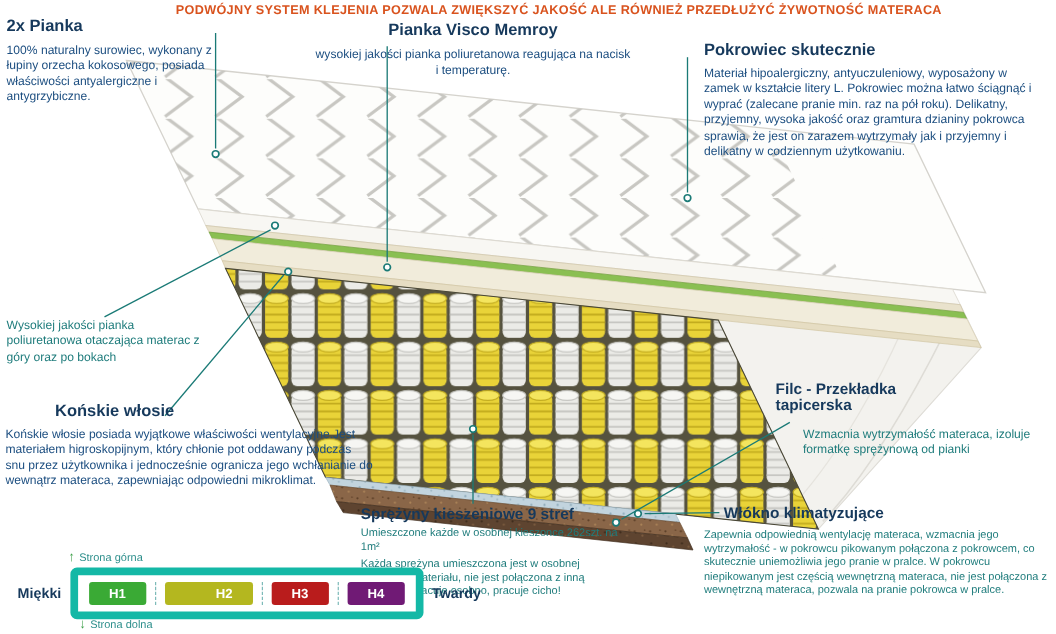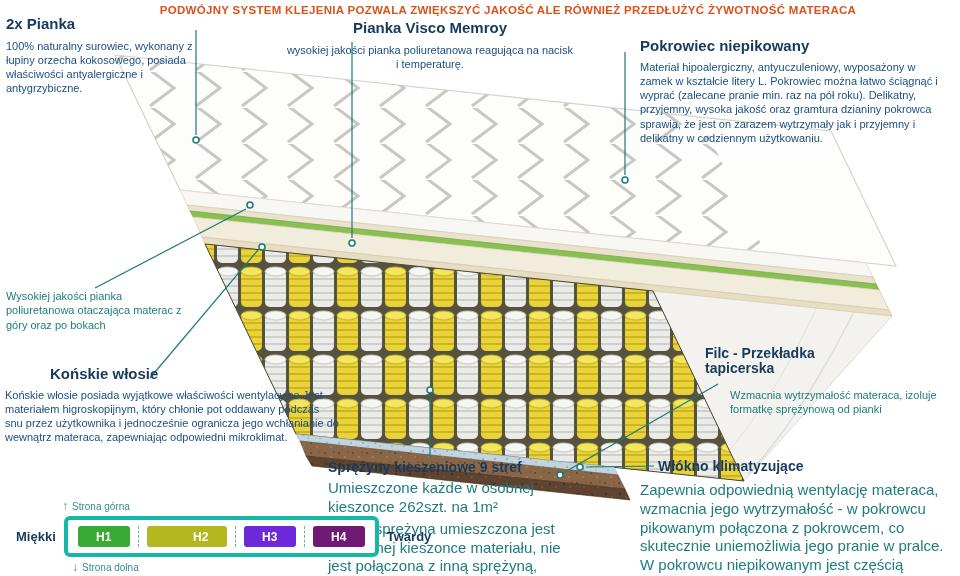--- a/index.html
+++ b/index.html
@@ -13,30 +13,30 @@
     top:4px;left:0;width:960px;text-align:center;
     color:#d9531e;font-weight:700;font-size:11.5px;letter-spacing:.3px;
     z-index:3;
     margin-left:28px;
   }
   .htitle{font-weight:700;color:#16395c;font-size:15px;line-height:1.1;}
   .htitle.sm{font-size:14px;}
   .para{font-size:11px;line-height:1.3;}
   .p-blue{color:#1c4e80;}
   .p-teal{color:#1f7c7c;}
-  .p-small{font-size:15px;line-height:1.25;}
+  .p-small{font-size:10px;line-height:1.25;}
   .center{text-align:center;}
   .txt{z-index:3;}
   svg.scene{position:absolute;top:0;left:0;z-index:1;}
   
   .scale-row{display:flex;align-items:center;z-index:3;}
   .endlab{font-weight:700;color:#16395c;font-size:13px;margin:0 8px;}
   .hbox{
     display:inline-flex;align-items:center;
-    border:4px solid #14b8a6;border-radius:6px;padding:6px 10px;background:#fff;
+    border:7px solid #14b8a6;border-radius:6px;padding:6px 10px;background:#fff;
   }
   .hbtn{
     min-width:52px;height:21px;border-radius:3px;color:#fff;font-weight:700;
     font-size:12px;display:flex;align-items:center;justify-content:center;
   }
   .sep{border-left:1px dashed #6fb3b1;align-self:stretch;margin:0 8px;width:0;}
   .side-note{font-size:10px;color:#2e8f8c;z-index:3;}
   .arrow{color:#3fa14b;font-weight:700;font-size:12px;margin-right:4px;}
 </style>
 </head>
@@ -143,21 +143,21 @@
   <div class="htitle">2x Pianka</div>
   <div class="para p-blue" style="margin-top:6px;width:190px;">100% naturalny surowiec, wykonany z łupiny orzecha kokosowego, posiada właściwości antyalergiczne i antygrzybiczne.</div>
 </div>
 
 <div class="abs txt center" style="left:285px;top:20px;width:290px;">
   <div class="htitle">Pianka Visco Memroy</div>
   <div class="para p-blue" style="margin-top:6px;">wysokiej jakości pianka poliuretanowa reagująca na nacisk i temperaturę.</div>
 </div>
 
 <div class="abs txt" style="left:640px;top:38px;width:306px;">
-  <div class="htitle">Pokrowiec niepikowany</div>
+  <div class="htitle">Pokrowiec skutecznie</div>
   <div class="para p-blue" style="margin-top:5px;">Materiał hipoalergiczny, antyuczuleniowy, wyposażony w zamek w kształcie litery L. Pokrowiec można łatwo ściągnąć i wyprać (zalecane pranie min. raz na pół roku). Delikatny, przyjemny, wysoka jakość oraz gramtura dzianiny pokrowca sprawia, że jest on zarazem wytrzymały jak i przyjemny i delikatny w codziennym użytkowaniu.</div>
 </div>
 
 <div class="abs txt" style="left:6px;top:283px;width:210px;">
   <div class="para p-teal" style="margin-top:6px;width:180px;">Wysokiej jakości pianka poliuretanowa otaczająca materac z góry oraz po bokach</div>
 </div>
 
 <div class="abs txt" style="left:5px;top:366px;width:335px;">
   <div class="htitle" style="margin-left:45px;">Końskie włosie</div>
   <div class="para p-blue" style="margin-top:5px;">Końskie włosie posiada wyjątkowe właściwości wentylacyjne.Jest materiałem higroskopijnym, który chłonie pot oddawany podczas snu przez użytkownika i jednocześnie ogranicza jego wchłanianie do wewnątrz materaca, zapewniając odpowiedni mikroklimat.</div>
@@ -187,21 +187,21 @@
   <span class="arrow">↑</span><span>Strona górna</span>
 </div>
 
 <div class="abs scale-row" style="left:8px;top:516px;">
   <span class="endlab">Miękki</span>
   <span class="hbox">
     <span class="hbtn" style="background-color: rgb(58, 170, 53);">H1</span>
     <span class="sep"></span>
     <span class="hbtn" style="background-color: rgb(180, 183, 31); padding-left: 28px;">H2</span>
     <span class="sep"></span>
-    <span class="hbtn" style="background-color: #6d28d9;">H3</span>
+    <span class="hbtn" style="background-color: #b91c1c;">H3</span>
     <span class="sep"></span>
     <span class="hbtn" style="background-color: #701a75;">H4</span>
   </span>
   <span class="endlab">Twardy</span>
 </div>
 
 <div class="abs side-note" style="left:72px;top:560px;">
   <span class="arrow">↓</span><span>Strona dolna</span>
 </div>
 

